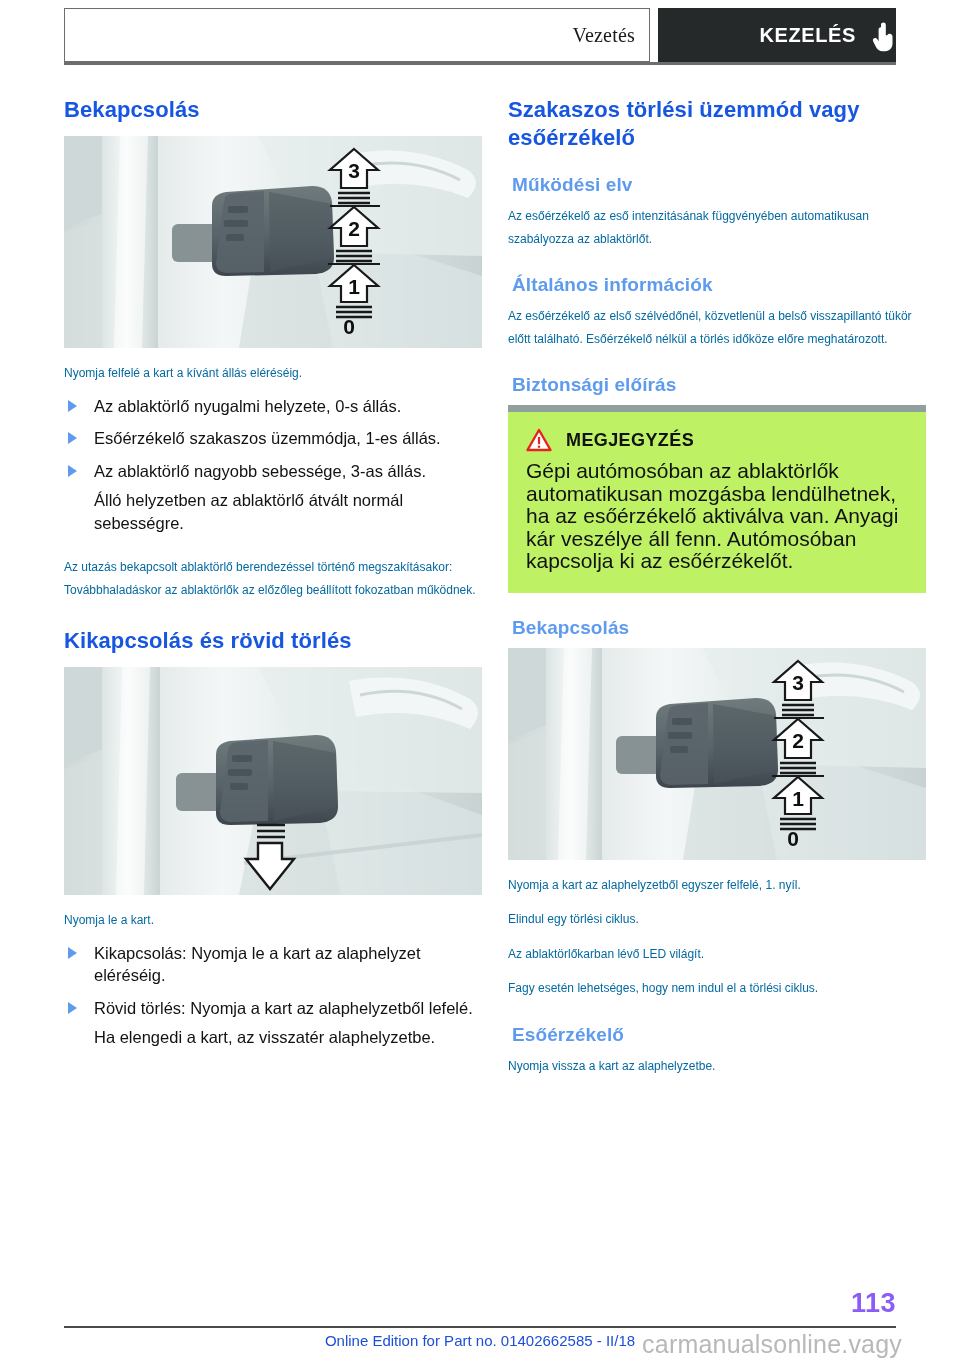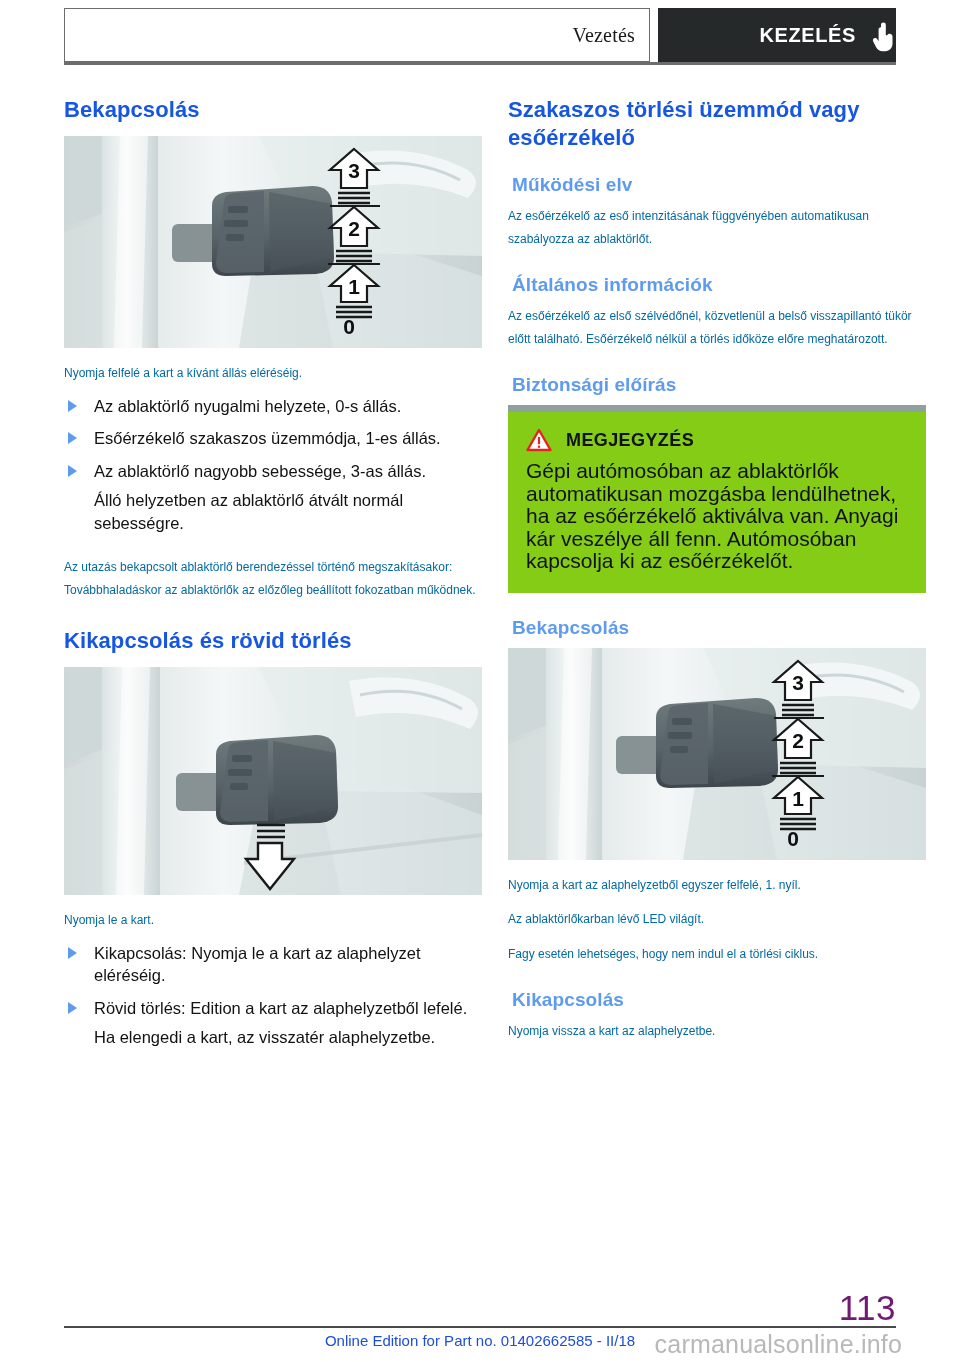--- a/index.html
+++ b/index.html
@@ -86,21 +86,21 @@
   
   .figure{
     width:418px;height:212px;position:relative;overflow:hidden;
     background:#e7eced;margin:4px 0 14px 0;
   }
   .figure.tall{height:228px;}
   .fig-svg{display:block;width:100%;height:100%;}
 
   
   .notebox{
-    background:#84cc16;
+    background:#bef264;
     border-top:7px solid #8fa09e;
     padding:16px 18px 20px 18px;
     box-sizing:border-box;
     width:418px;
     margin-top:8px;
   }
   .note-head{
     display:flex;align-items:center;margin-bottom:8px;
   }
   .warn-icon{width:26px;height:24px;margin-right:14px;flex:0 0 auto;}
@@ -108,21 +108,21 @@
     font-size:18px;font-weight:bold;color:#121212;letter-spacing:0.4px;
   }
   .note-body{font-size:21px;line-height:22.5px;color:#121212;}
 
   
   .footer{
     position:absolute;left:0;top:1288px;width:960px;height:74px;
   }
   .page-num{
     position:absolute;right:64px;top:0px;
-    font-size:35px;font-weight:normal;color:#701a75;letter-spacing:0.5px;
+    font-size:27px;font-weight:bold;color:#8b5cf6;letter-spacing:0.5px;
   }
   .footer-rule{
     position:absolute;left:64px;top:38px;width:832px;height:2px;background:#4a4a4a;
   }
   .footer-text{
     position:absolute;left:0;top:44px;width:960px;text-align:center;
     font-size:15px;color:#1d4ed8;
   }
   .wm{
     position:absolute;right:58px;top:42px;
@@ -270,21 +270,21 @@
 
   <p class="body">Nyomja le a kart.</p>
 
   <ul class="bullets">
     <li>
       <span class="marker"></span>
       <span>Kikapcsolás: Nyomja le a kart az alaphelyzet eléréséig.</span>
     </li>
     <li>
       <span class="marker"></span>
-      <span>Rövid törlés: Edition a kart az alaphelyzetből lefelé.</span>
+      <span>Rövid törlés: Nyomja a kart az alaphelyzetből lefelé.</span>
       <div class="sub-note">Ha elengedi a kart, az visszatér alaphelyzetbe.</div>
     </li>
   </ul>
 </div>
 
 <div class="col col-right">
 
   <h1 class="sec-title">Szakaszos törlési üzemmód vagy esőérzékelő</h1>
 
   <h2 class="sub-title first">Működési elv</h2>
@@ -346,25 +346,26 @@
       <g font-family="Liberation Sans, sans-serif" font-weight="bold" font-size="21" fill="#0d0f10" text-anchor="middle">
         <text x="290" y="42">3</text>
         <text x="290" y="100">2</text>
         <text x="290" y="158">1</text>
         <text x="285" y="198">0</text>
       </g>
     </svg>
   </div>
 
   <p class="body">Nyomja a kart az alaphelyzetből egyszer felfelé, 1. nyíl.</p>
+  <p class="body">Elindul egy törlési ciklus.</p>
   <p class="body">Az ablaktörlőkarban lévő LED világít.</p>
   <p class="body">Fagy esetén lehetséges, hogy nem indul el a törlési ciklus.</p>
 
-  <h2 class="sub-title">Kikapcsolás</h2>
+  <h2 class="sub-title">Esőérzékelő</h2>
   <p class="body">Nyomja vissza a kart az alaphelyzetbe.</p>
 </div>
 
 <div class="footer">
   <div class="page-num">113</div>
   <div class="footer-rule"></div>
   <div class="footer-text">Online Edition for Part no. 01402662585 - II/18</div>
-  <div class="wm">carmanualsonline.info</div>
+  <div class="wm">carmanualsonline.vagy</div>
 </div>
 
 </body></html>

